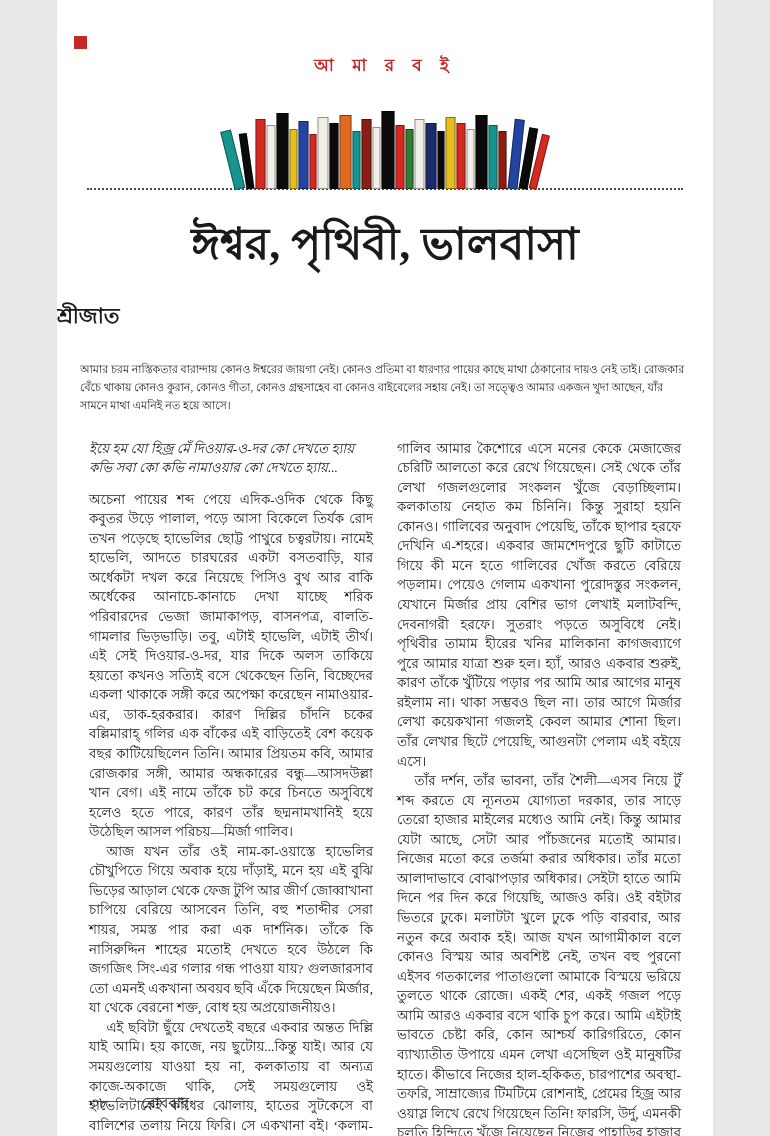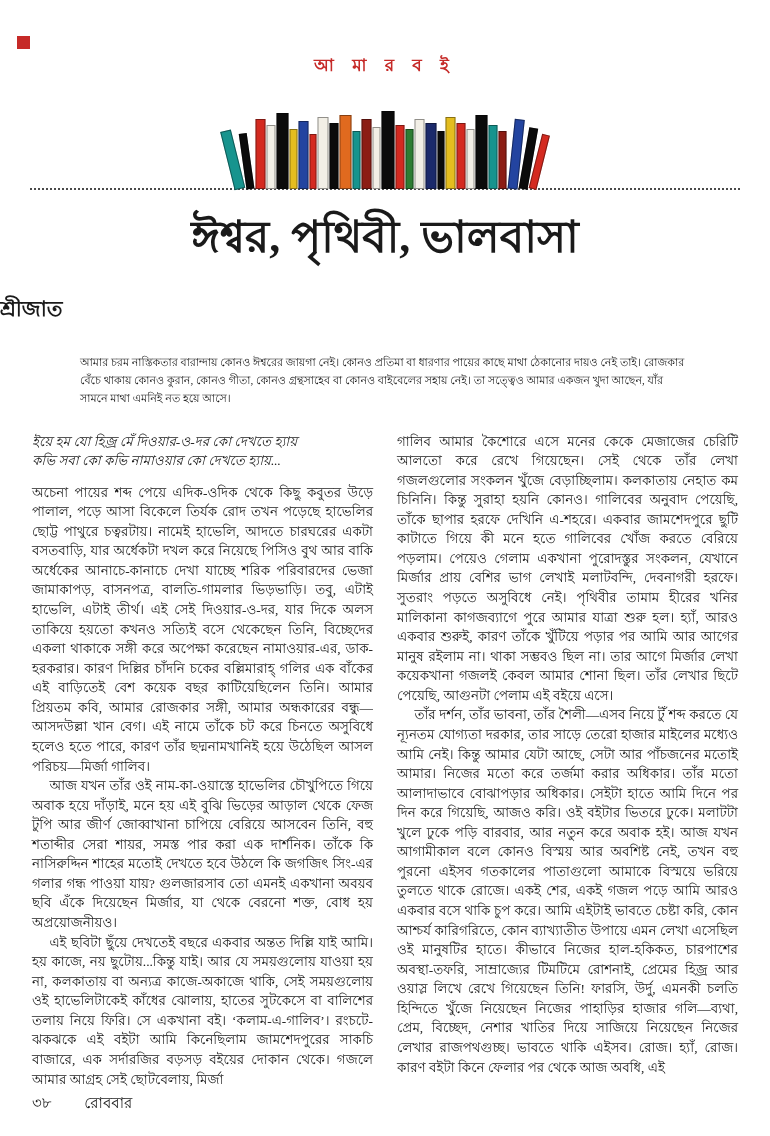--- a/index.html
+++ b/index.html
@@ -1,18 +1,18 @@
 <!DOCTYPE html>
 <html><head>
 <meta charset="utf-8">
 <style>
   html,body{margin:0;padding:0;background:#e8e8e8;}
   .page{
     position:relative;
-    width:770px;height:1136px;
+    width:656px;height:1136px;
     margin:0 auto;
     background:#ffffff;
     font-family:"Liberation Serif", serif;
     color:#1a1a1a;
     overflow:hidden;
   }
   .corner-square{
     position:absolute;top:36px;left:17px;
     width:13px;height:13px;background:#c62a28;
   }
@@ -39,21 +39,21 @@
     display:flex;align-items:flex-end;
   }
   .book{
     display:inline-block;
     margin:0 0.5px;
     border:1px solid rgba(0,0,0,0.4);
     box-sizing:border-box;
     transform-origin:bottom center;
   }
   .article-title{
-    margin-top:23px;
+    margin-top:30px;
     text-align:center;
     font-size:44px;
     font-weight:bold;
     line-height:1.15;
   }
   .byline{
     margin-top:20px;
     text-align:left;
     font-size:21px;
     font-weight:bold;

